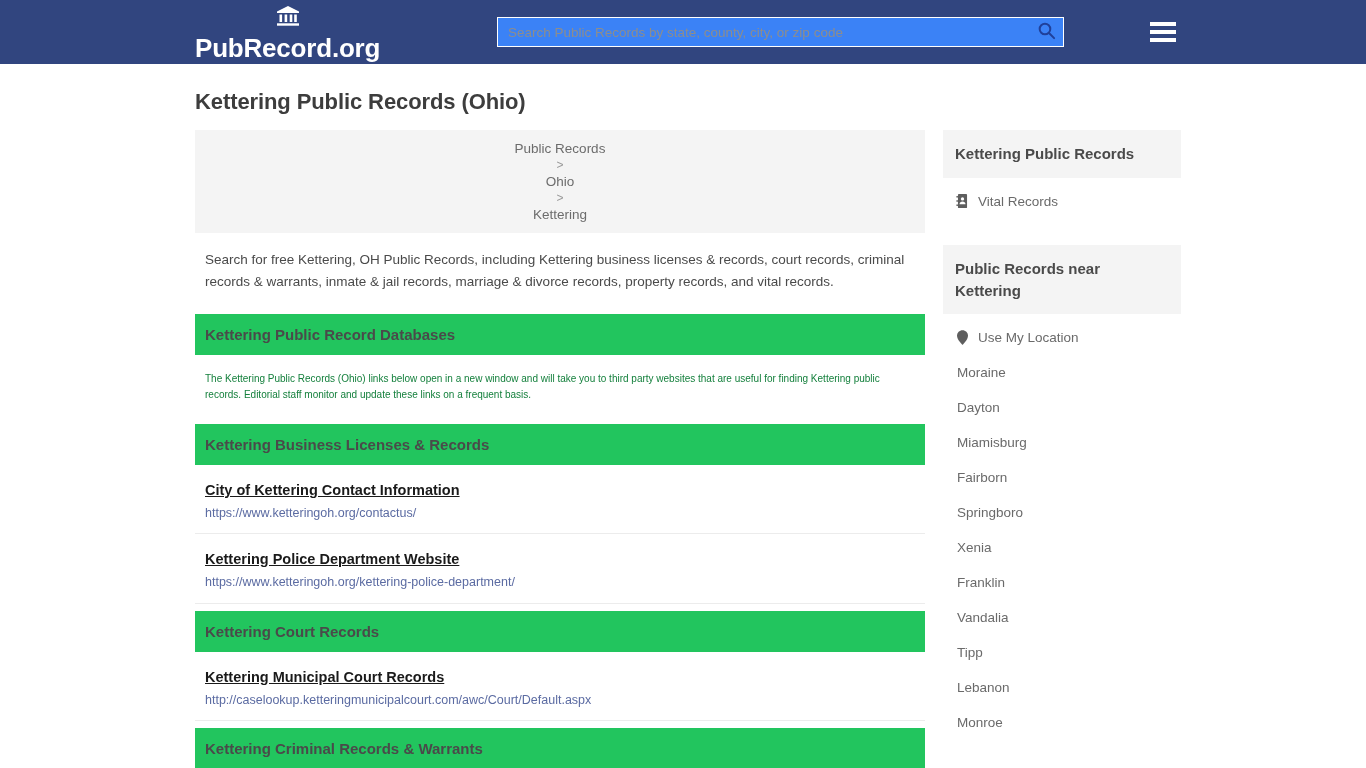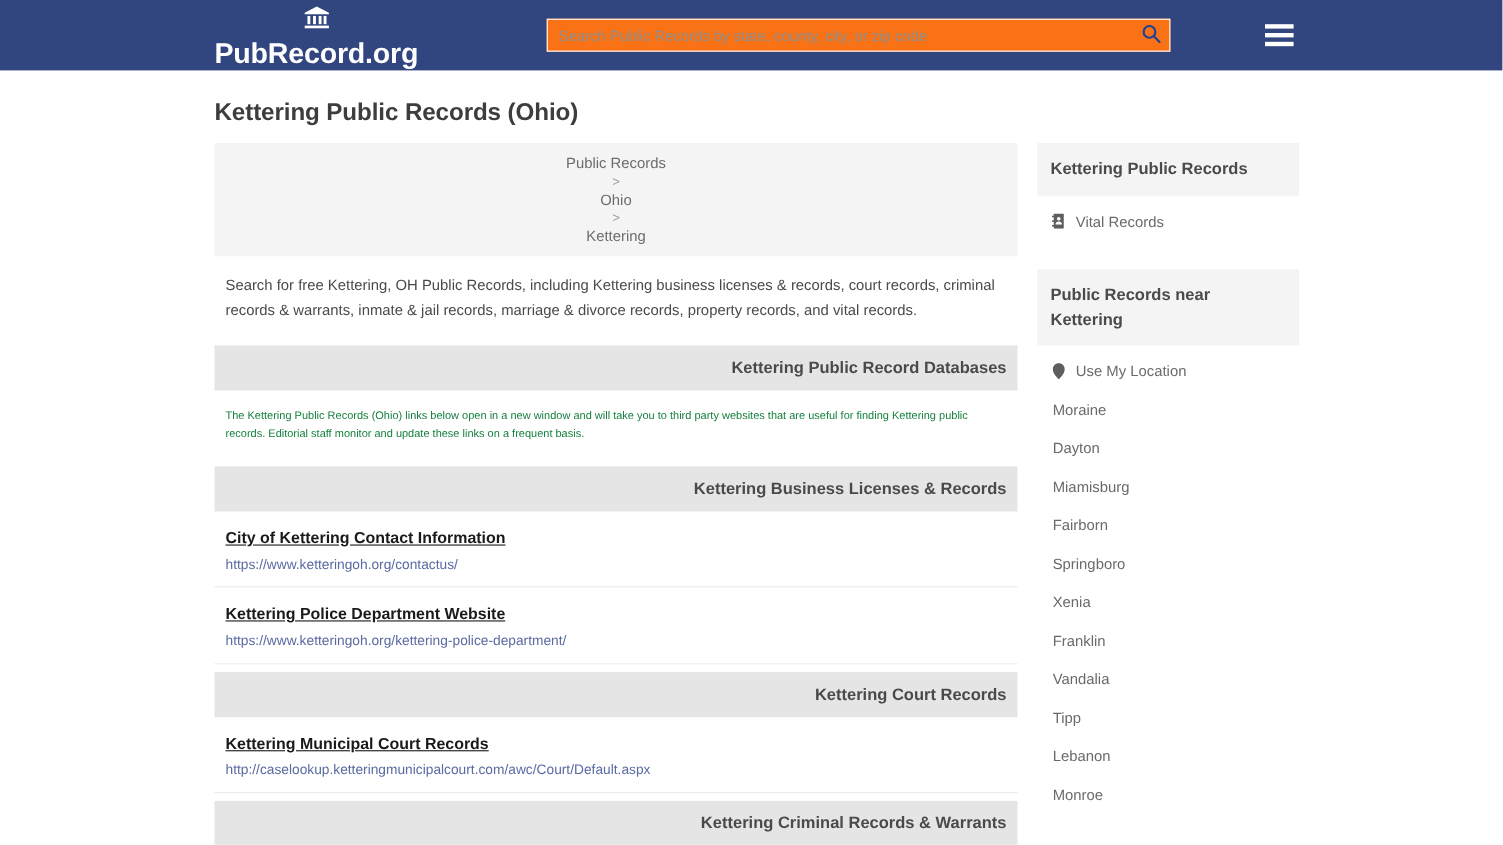--- a/index.html
+++ b/index.html
@@ -35,21 +35,21 @@
     font-weight: bold;
     letter-spacing: -0.2px;
     line-height: 1;
   }
   .search-wrap {
     position: absolute;
     left: 497px;
     top: 17px;
     width: 567px;
     height: 30px;
-    background: #f97316;
+    background: #3b82f6;
     display: flex;
     align-items: center;
     border: 1px solid #ffffff;
   }
   .search-input {
     flex: 1;
     border: 0;
     outline: none;
     height: 28px;
     padding: 0 10px;
@@ -130,27 +130,26 @@
   
   .intro {
     font-size: 13.5px;
     line-height: 1.62;
     color: #4a4a4a;
     padding: 16px 8px 14px 10px;
   }
 
   
   .section-head {
-    background: #e5e5e5;
+    background: #22c55e;
     padding: 12px 10px;
     font-size: 15px;
     font-weight: bold;
     color: #4a4a4a;
     margin-top: 7px;
-    text-align: right;
   }
   .section-body {
     font-size: 10px;
     line-height: 1.62;
     color: #15803d;
     padding: 16px 8px 14px 10px;
   }
 
   
   .link-row {

